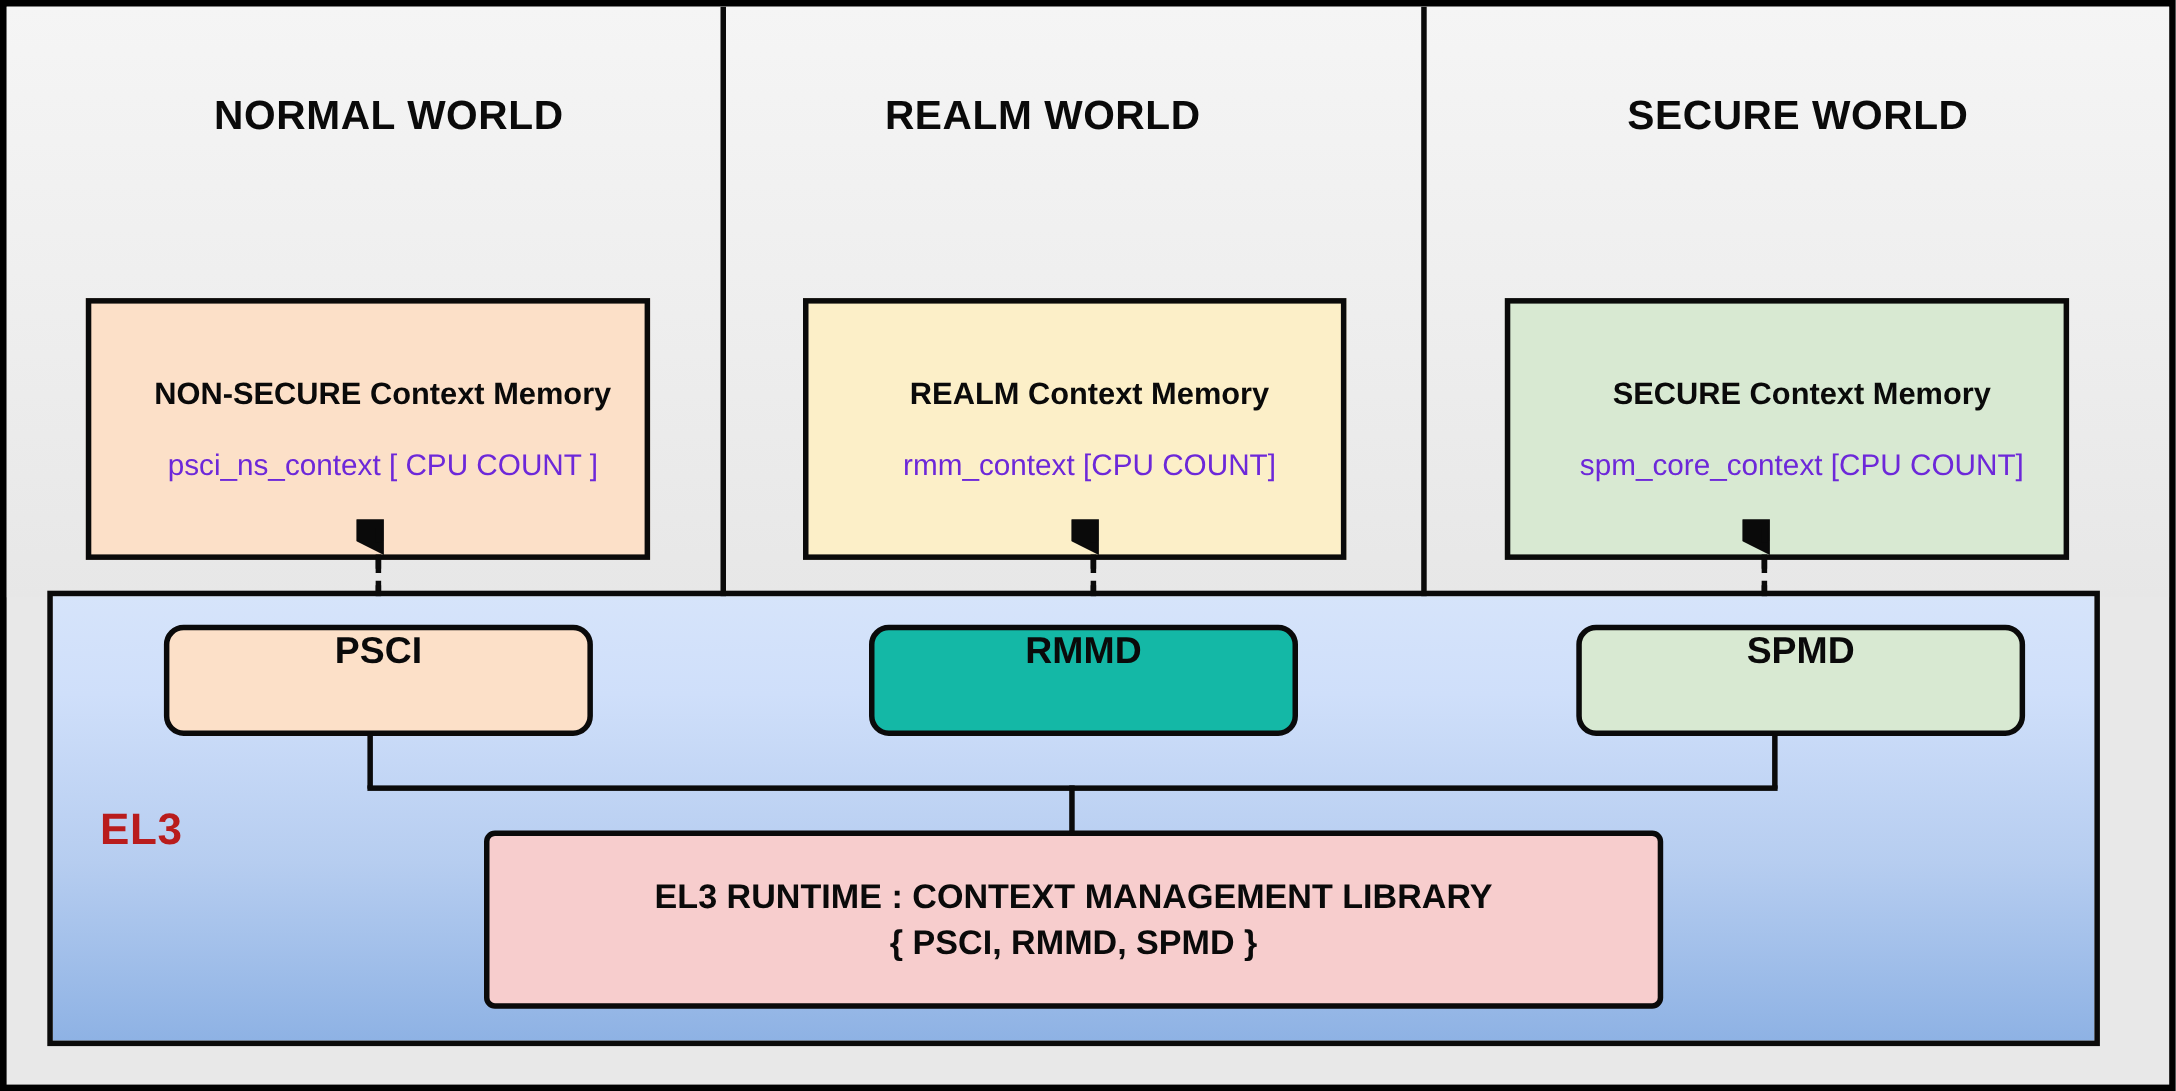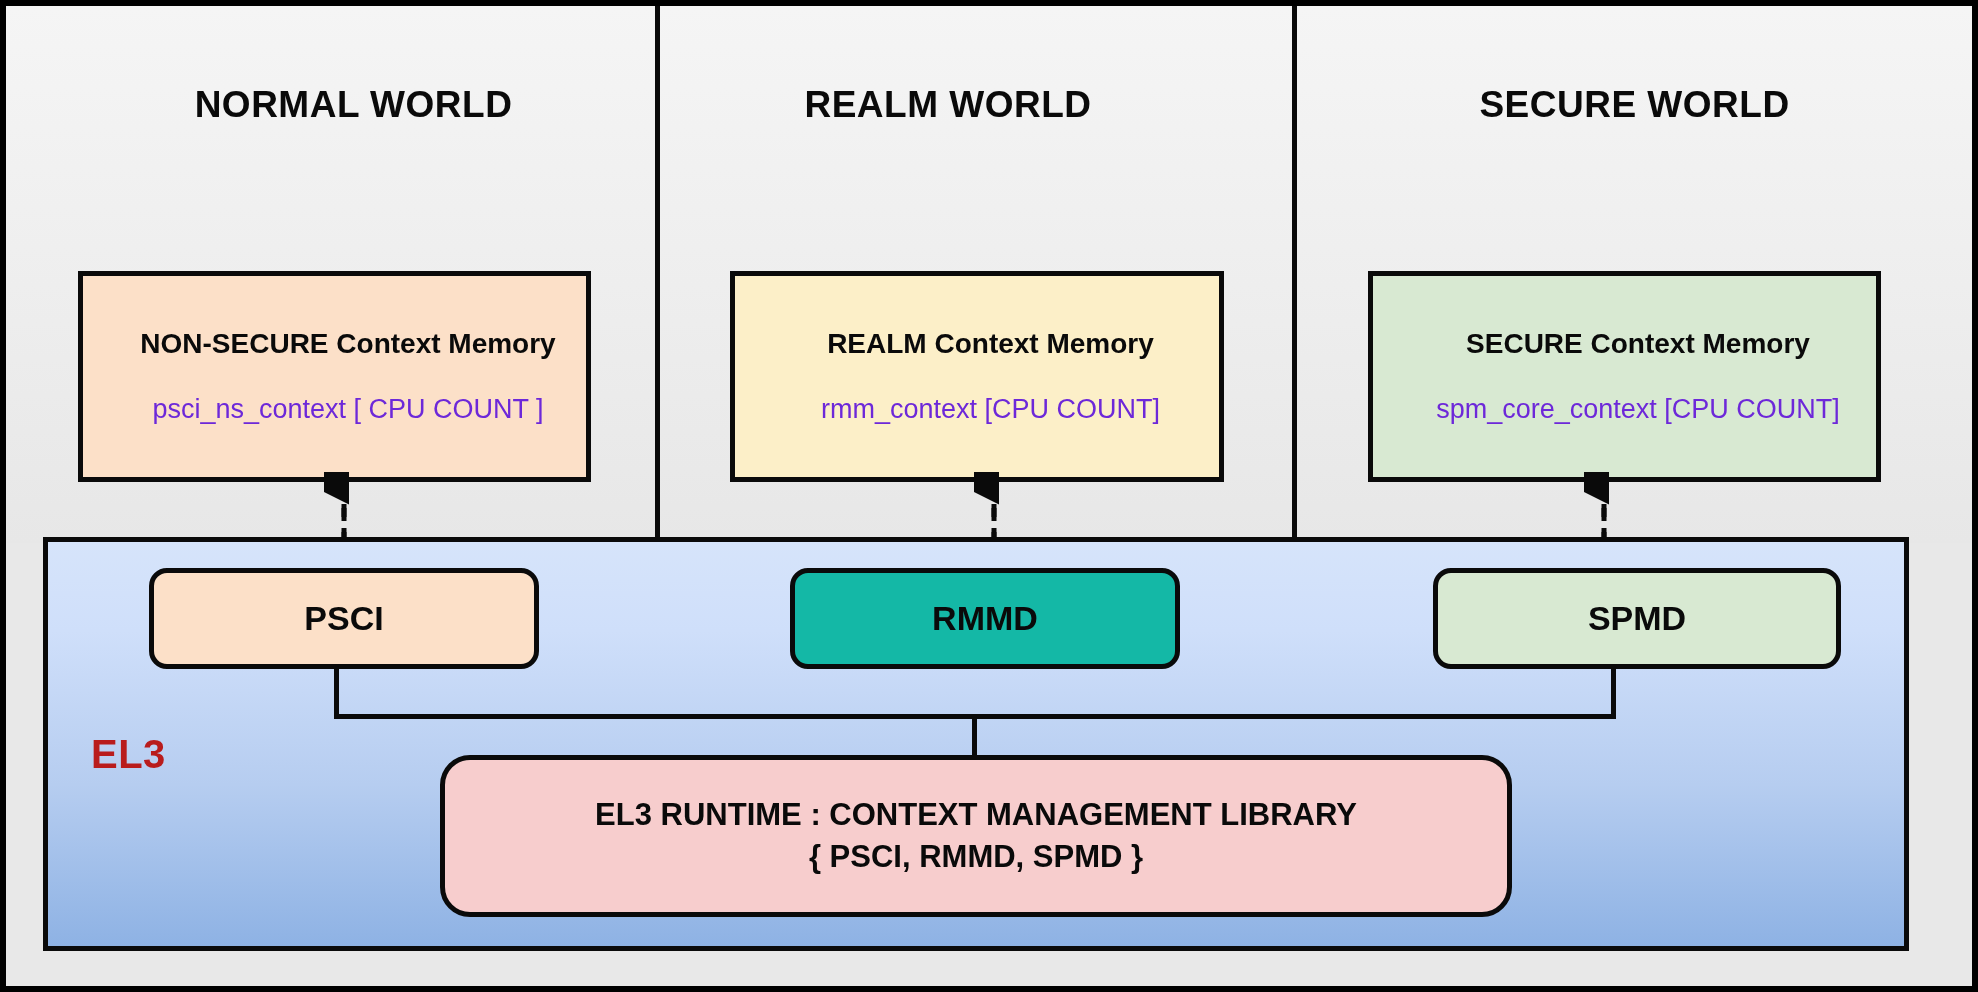--- a/index.html
+++ b/index.html
@@ -44,21 +44,21 @@
     letter-spacing: 0.5px;
     color: #0a0a0a;
     text-align: center;
     white-space: nowrap;
   }
 
   
   .ctx-box {
     position: absolute;
     top: 265px;
-    height: 211px;
+    height: 238px;
     box-sizing: border-box;
     border: 5px solid #0a0a0a;
     display: flex;
     flex-direction: column;
     align-items: center;
     justify-content: center;
     padding-left: 27px;
   }
   .ctx-title {
     font-size: 28px;
@@ -105,37 +105,36 @@
 
   
   .disp-box {
     position: absolute;
     top: 562px;
     height: 101px;
     box-sizing: border-box;
     border: 5px solid #0a0a0a;
     border-radius: 18px;
     display: flex;
-    align-items: center;
     justify-content: center;
     font-size: 34px;
     font-weight: bold;
     color: #0a0a0a;
   }
 
   
   .runtime-box {
     position: absolute;
     left: 434px;
     top: 749px;
     width: 1072px;
     height: 162px;
     box-sizing: border-box;
     border: 5px solid #0a0a0a;
-    border-radius: 30px;
+    border-radius: 10px;
     background: #f7cdcd;
     display: flex;
     flex-direction: column;
     align-items: center;
     justify-content: center;
   }
   .runtime-line {
     font-size: 31px;
     font-weight: bold;
     color: #0a0a0a;

